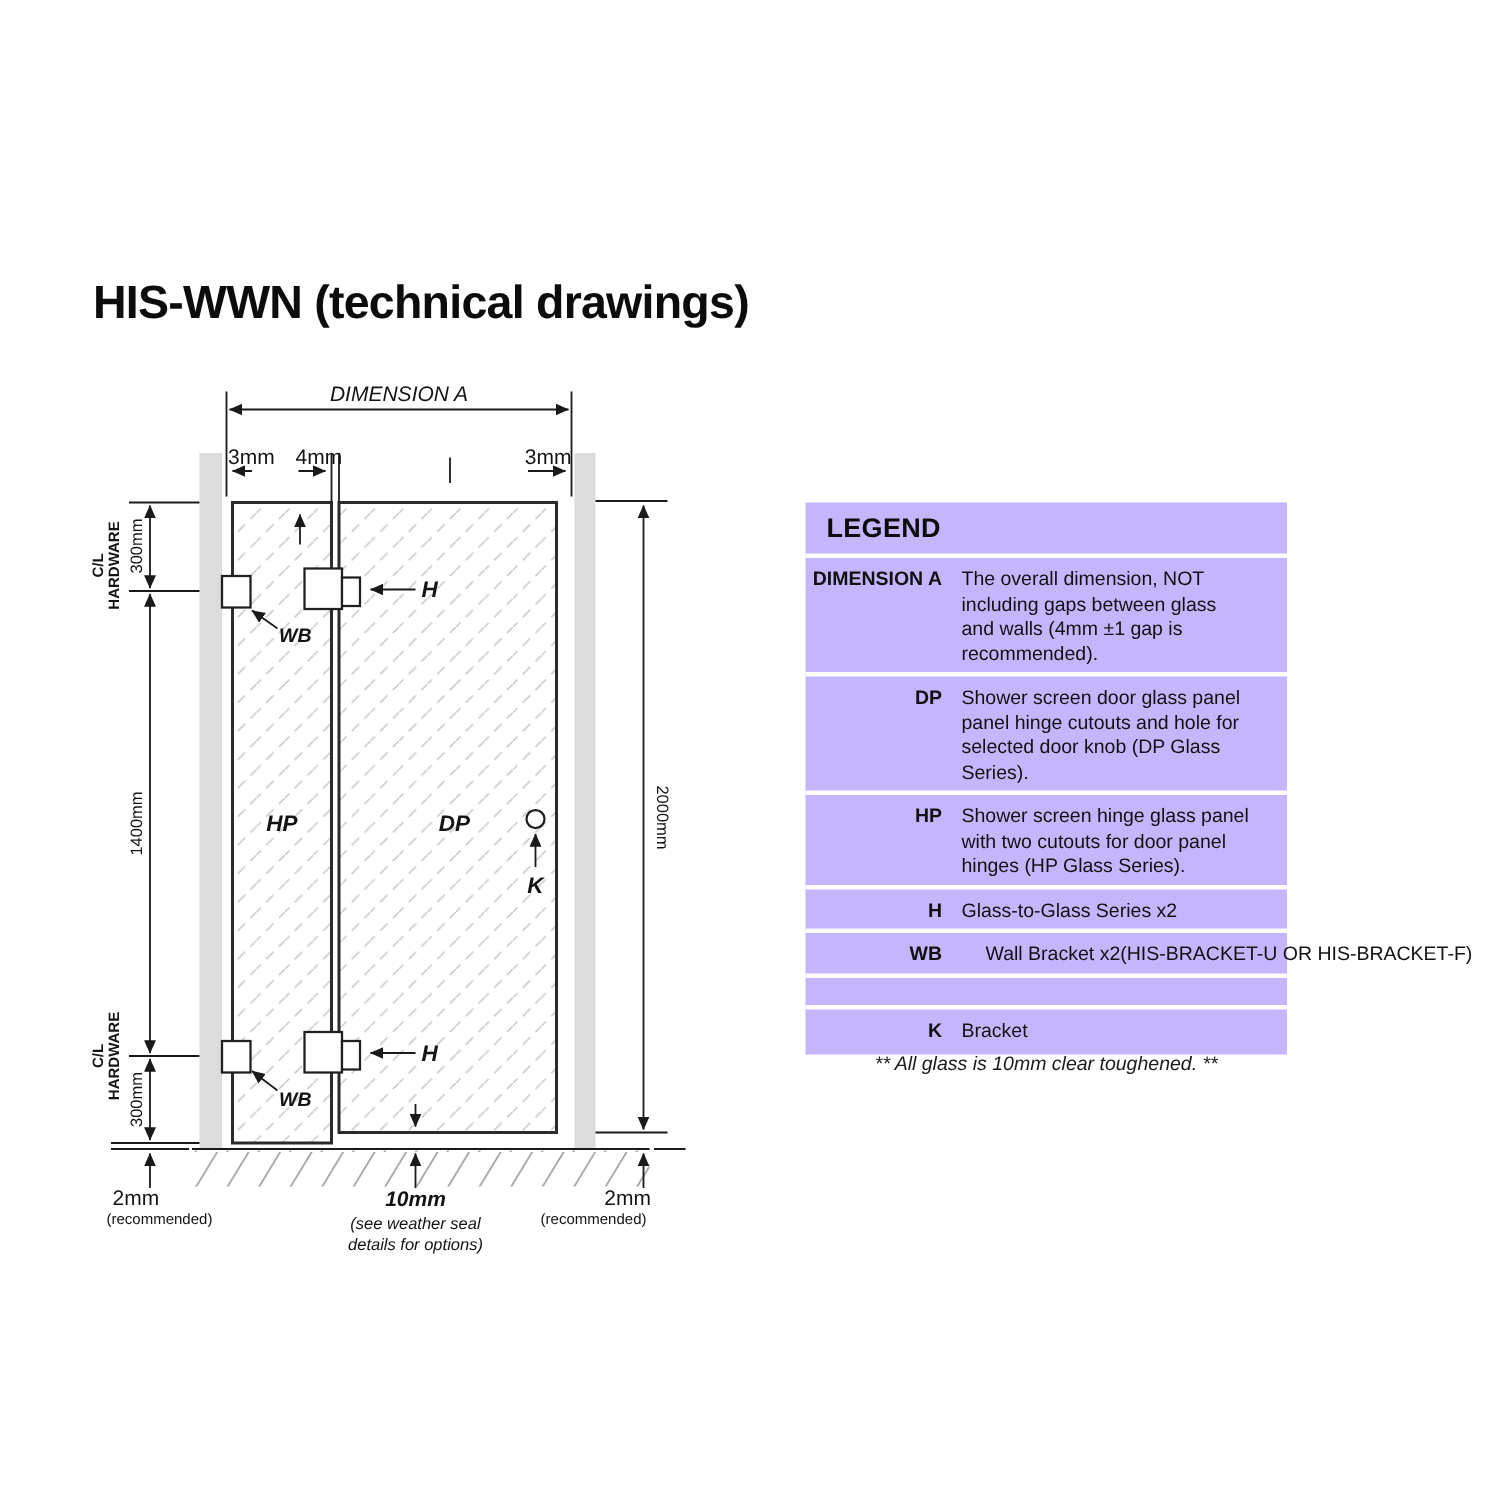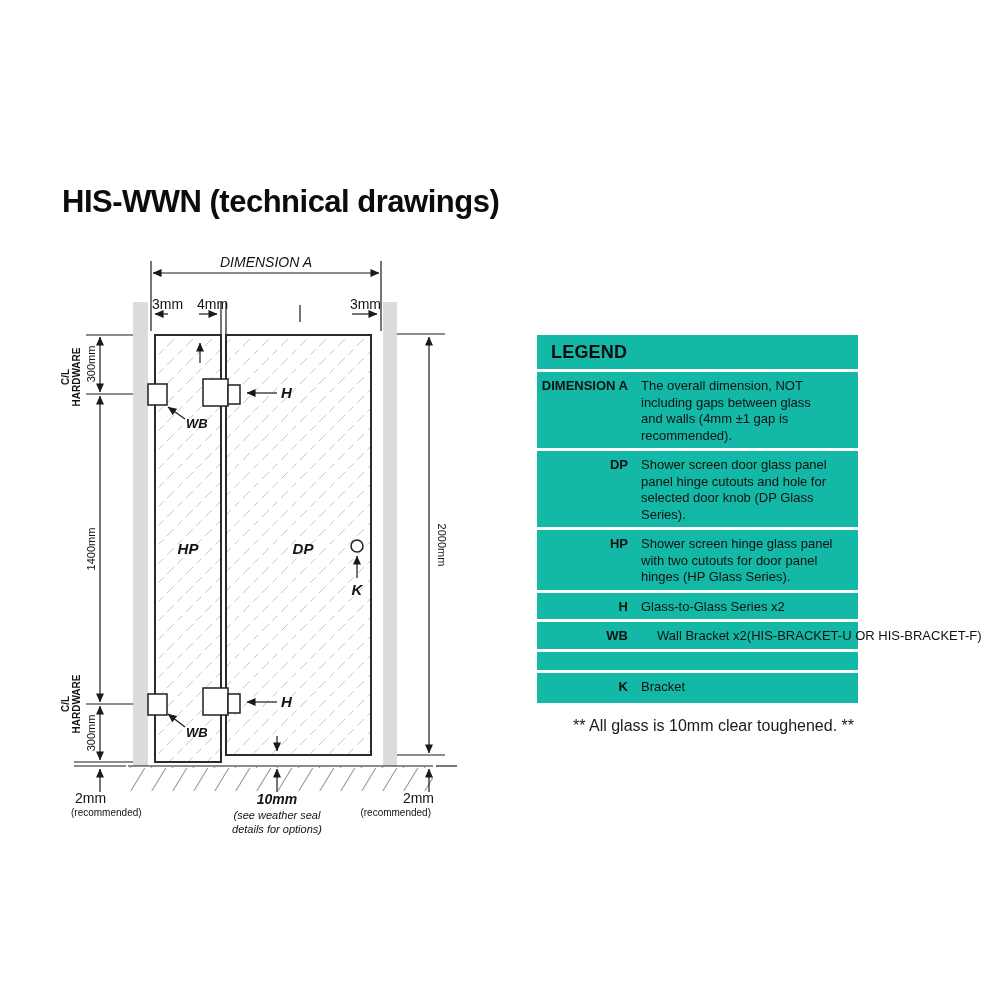--- a/index.html
+++ b/index.html
@@ -21,21 +21,21 @@
   .note{font-size:10px;}
   .it{font-style:italic;}
   .bold{font-weight:bold;}
   .lbl{font-size:15px;font-weight:bold;font-style:italic;}
   .lbl-sm{font-size:13px;font-weight:bold;font-style:italic;}
   .hw{fill:#ffffff;stroke:#1f1f1f;stroke-width:1.5;}
   .glass{stroke:#2b2b2b;stroke-width:2;}
 
   .legend{
     position:absolute;left:537px;top:335px;width:321px;
-    background:#14b8a6;
+    background:#c4b5fd;
   }
   .legend h2{
     margin:0;padding:7px 14px 6px 14px;font-size:18px;letter-spacing:0.2px;
     font-weight:bold;color:#0c0c0c;
   }
   .lrow{
     display:flex;border-top:3px solid #ffffff;align-items:flex-start;
     padding:6px 0 4px 0;box-sizing:border-box;
   }
   .lterm{
@@ -47,22 +47,22 @@
   }
   .row-dima{min-height:78px;}
   .row-dp{min-height:77px;}
   .row-hp{min-height:55px;}
   .row-h{min-height:27px;}
   .row-wb{min-height:25px;}
   .row-wb .ldesc{white-space:nowrap;overflow:visible;margin-left:16px;}
   .row-empty{min-height:21px;}
   .row-k{min-height:33px;align-items:center;padding:6px 0;}
   .footnote{
-    position:absolute;left:537px;top:701px;width:321px;margin:16px;
-    text-align:center;font-size:16px;color:#1a1a1a;
+    position:absolute;left:537px;top:701px;width:321px;margin:0;
+    text-align:center;font-size:13px;font-style:italic;color:#1a1a1a;
   }
 </style>
 </head>
 <body>
 
 <h1 class="page-title">HIS-WWN (technical drawings)</h1>
 
 <svg class="drawing" width="410" height="610" viewBox="55 240 410 610">
   <defs>
     <marker id="ah" viewBox="0 0 10 10" refX="9.5" refY="5" markerWidth="7.5" markerHeight="7.5" orient="auto-start-reverse">

